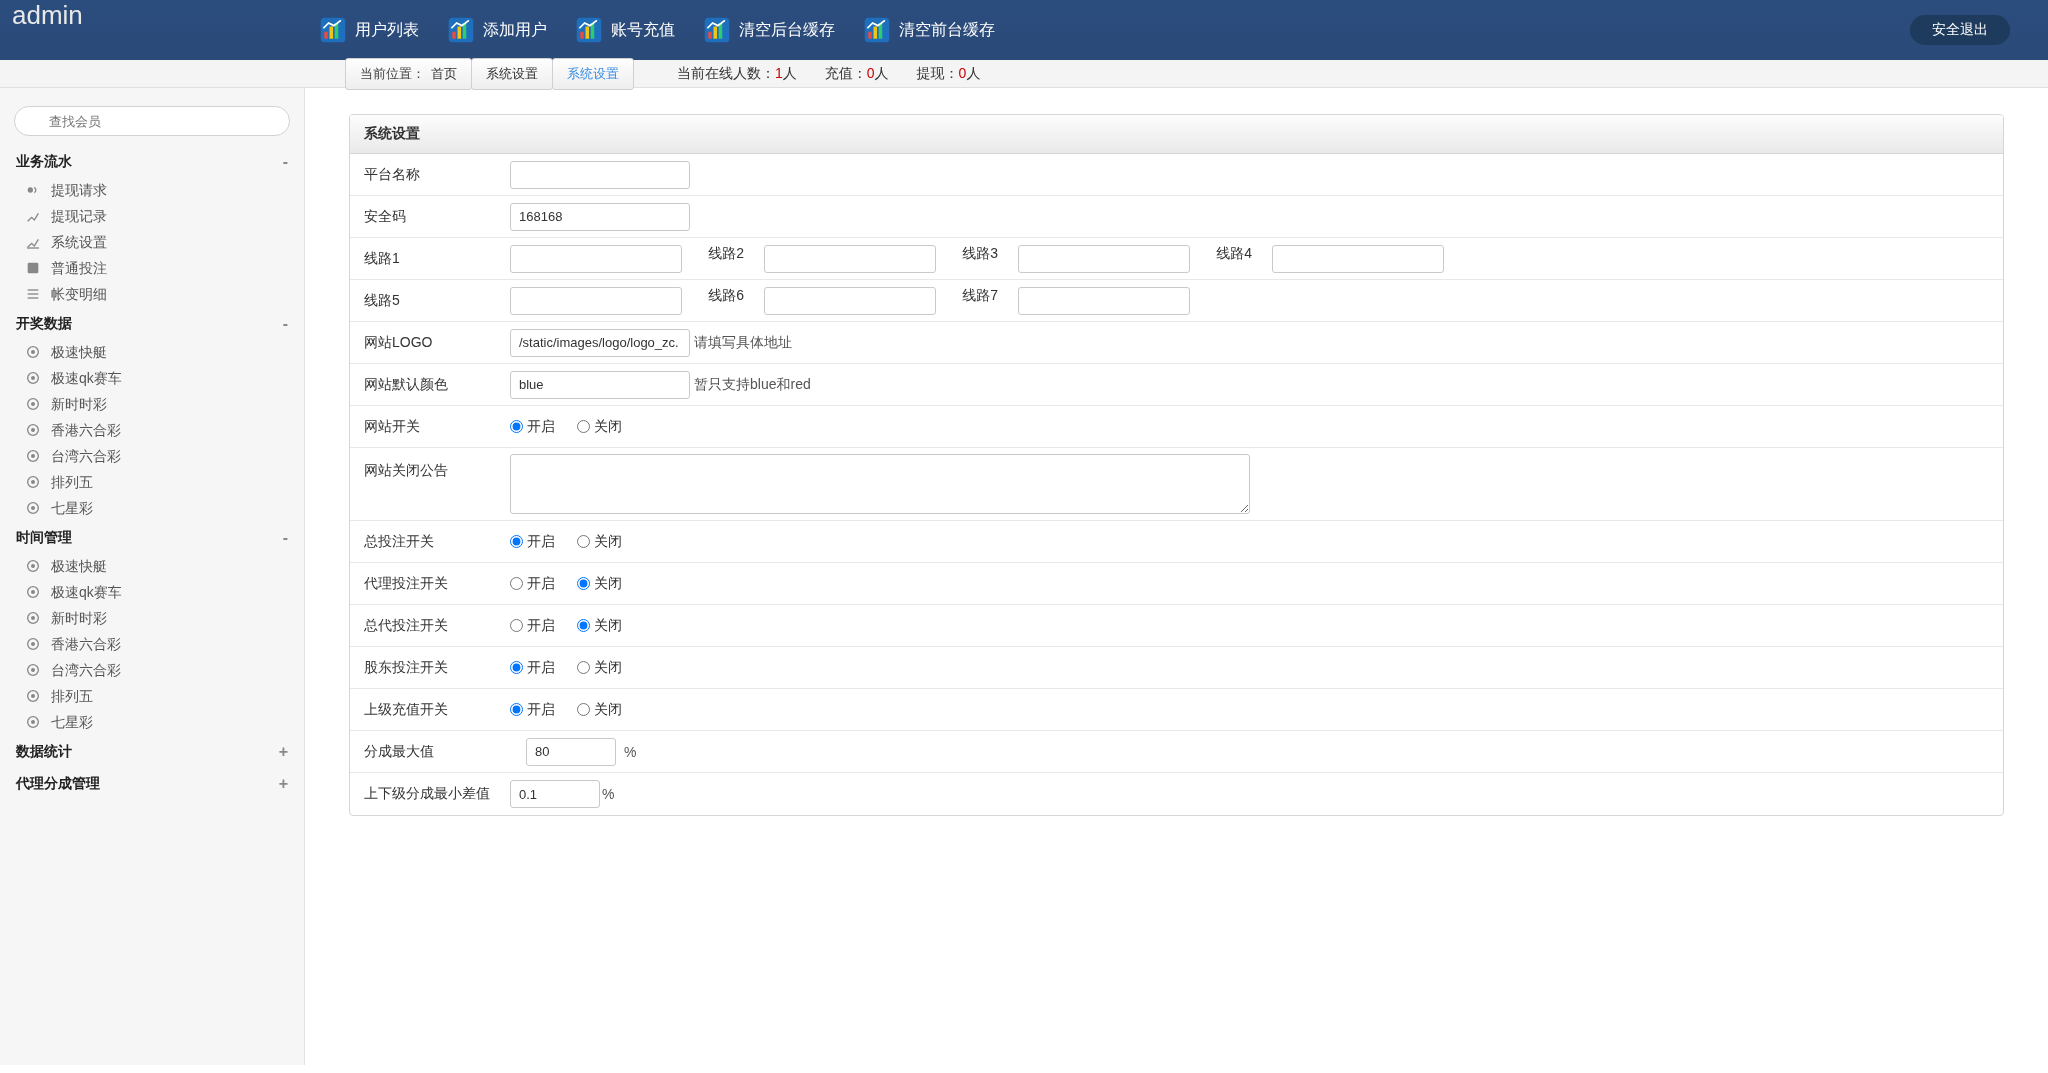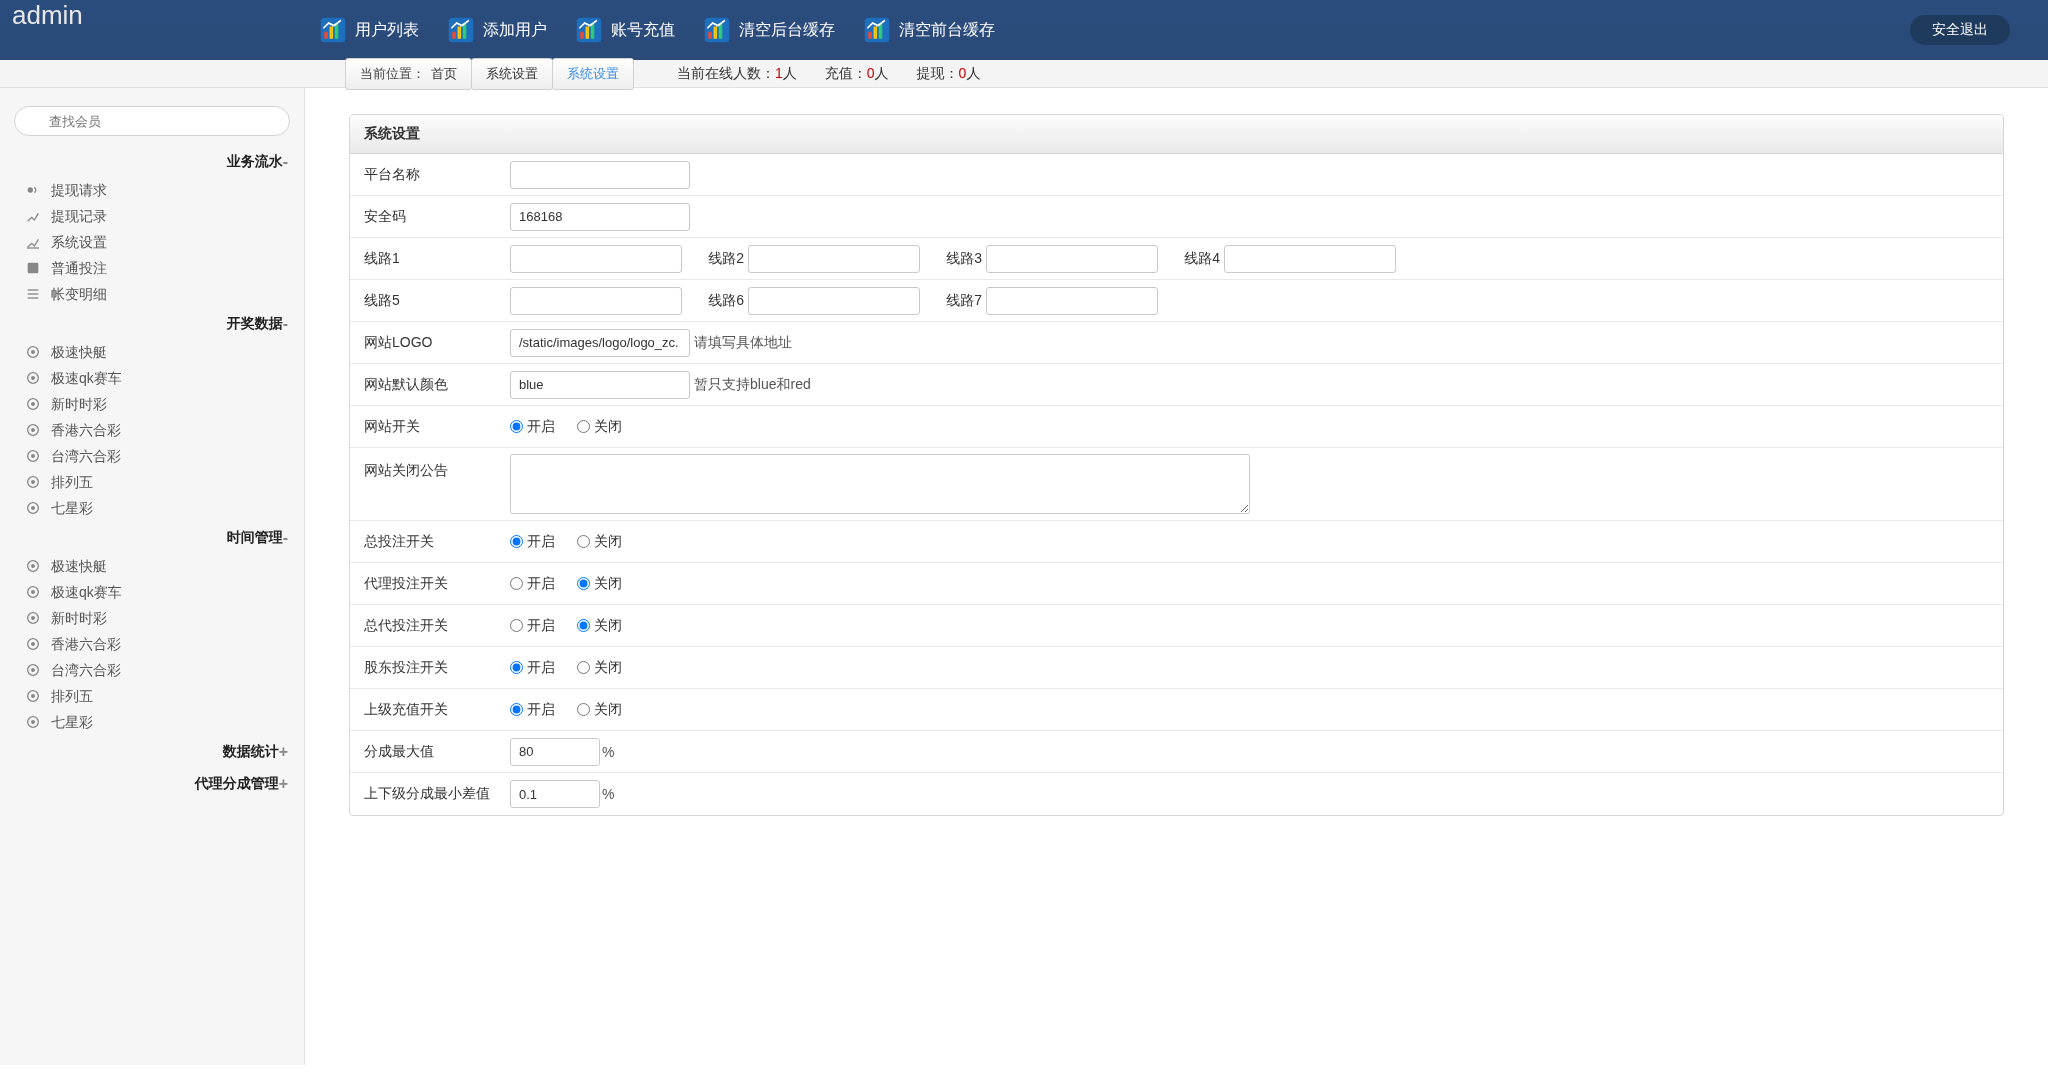--- a/index.html
+++ b/index.html
@@ -19,42 +19,42 @@
 .stats { margin-left: 44px; display: flex; gap: 28px; color: #333; font-size: 14px; }
 .stats .num { color: #c60000; font-weight: 500; }
 
 .layout { display: flex; height: calc(100vh - 96px); }
 .sidebar { width: 305px; background: #f6f6f6; border-right: 1px solid #e3e3e3; padding-top: 18px; overflow-y: auto; }
 .search-wrap { padding: 0 14px 10px 14px; }
 .search-input { width: 100%; height: 30px; border: 1px solid #d2d2d2; background: #fff; border-radius: 15px; padding: 0 14px 0 34px; font-size: 13px; color: #a16207; position: relative; }
 .search-box { position: relative; }
 .search-box .search-icon { position: absolute; left: 12px; top: 7px; width: 16px; height: 16px; color: #999; }
 
-.side-section .side-title { display: flex; justify-content: flex-end; align-items: center; padding: 7px 16px; font-weight: bold; font-size: 14px; color: #222; cursor: pointer; }
+.side-section .side-title { display: flex; justify-content: space-between; align-items: center; padding: 7px 16px; font-weight: bold; font-size: 14px; color: #222; cursor: pointer; }
 .side-section .toggle { color: #888; font-size: 16px; }
 .side-items { padding-left: 25px; }
 .side-item { display: flex; align-items: center; padding: 4px 0; color: #555; cursor: pointer; font-size: 14px; }
 .side-item .item-icon { width: 18px; height: 18px; margin-right: 8px; color: #888; }
 
 .main { flex: 1; background: #fff; padding: 26px 44px 0 44px; overflow-y: auto; }
 .panel { border: 1px solid #d6d6d6; border-radius: 4px; overflow: hidden; }
 .panel-header { background: linear-gradient(#fdfdfd,#e9e9e9); border-bottom: 1px solid #d6d6d6; padding: 10px 14px; font-weight: bold; font-size: 14px; }
 .form-row { display: flex; align-items: center; border-bottom: 1px solid #e8e8e8; min-height: 42px; padding: 6px 0; }
 .form-row.tall { align-items: flex-start; }
 .form-label { width: 160px; padding-left: 14px; color: #333; font-size: 14px; }
 .form-content { flex: 1; display: flex; align-items: center; flex-wrap: wrap; gap: 12px; }
 .text-input { height: 28px; border: 1px solid #c9c9c9; border-radius: 3px; padding: 0 8px; font-size: 13px; color: #333; background: #fff; }
 .text-input.w180 { width: 180px; }
 .text-input.w90 { width: 90px; }
 .text-input.w170 { width: 172px; }
 textarea.text-input { height: 60px; width: 740px; resize: both; padding: 6px 8px; }
 .hint { color: #555; font-size: 14px; }
 .radio-group { display: flex; align-items: flex-end; gap: 22px; }
 .radio-group label { display: flex; align-items: center; gap: 4px; font-size: 14px; color: #333; cursor: pointer; }
-.line-pair { display: flex; align-items: center; gap: 4px; }
+.line-pair { display: flex; align-items: flex-start; gap: 20px; }
 .line-pair .sub-label { font-size: 14px; color: #333; width: 50px; text-align: right; }
 
 svg { display: block; }
 </style>
 </head>
 <body>
 
 <div class="topbar">
   <div class="brand">admin</div>
   <div class="nav-items" id="topnav">
@@ -519,21 +519,21 @@
             </label>
             <label>
               <input type="radio" name="form_superior_recharge_switch" style="">
               <span>关闭</span>
             </label>
           </div>
       </div>
 
       <div class="form-row">
         <div class="form-label">分成最大值</div>
-        <div class="form-content" style="gap:2px;">
+        <div class="form-content" style="gap:8px;margin-left:16px;">
           <input class="text-input w90" value="80" style="">
           <span class="hint">%</span>
         </div>
       </div>
 
       <div class="form-row" style="border-bottom:none">
         <div class="form-label">上下级分成最小差值</div>
         <div class="form-content" style="gap:2px;">
           <input class="text-input w90" value="0.1" style="">
           <span class="hint">%</span>

